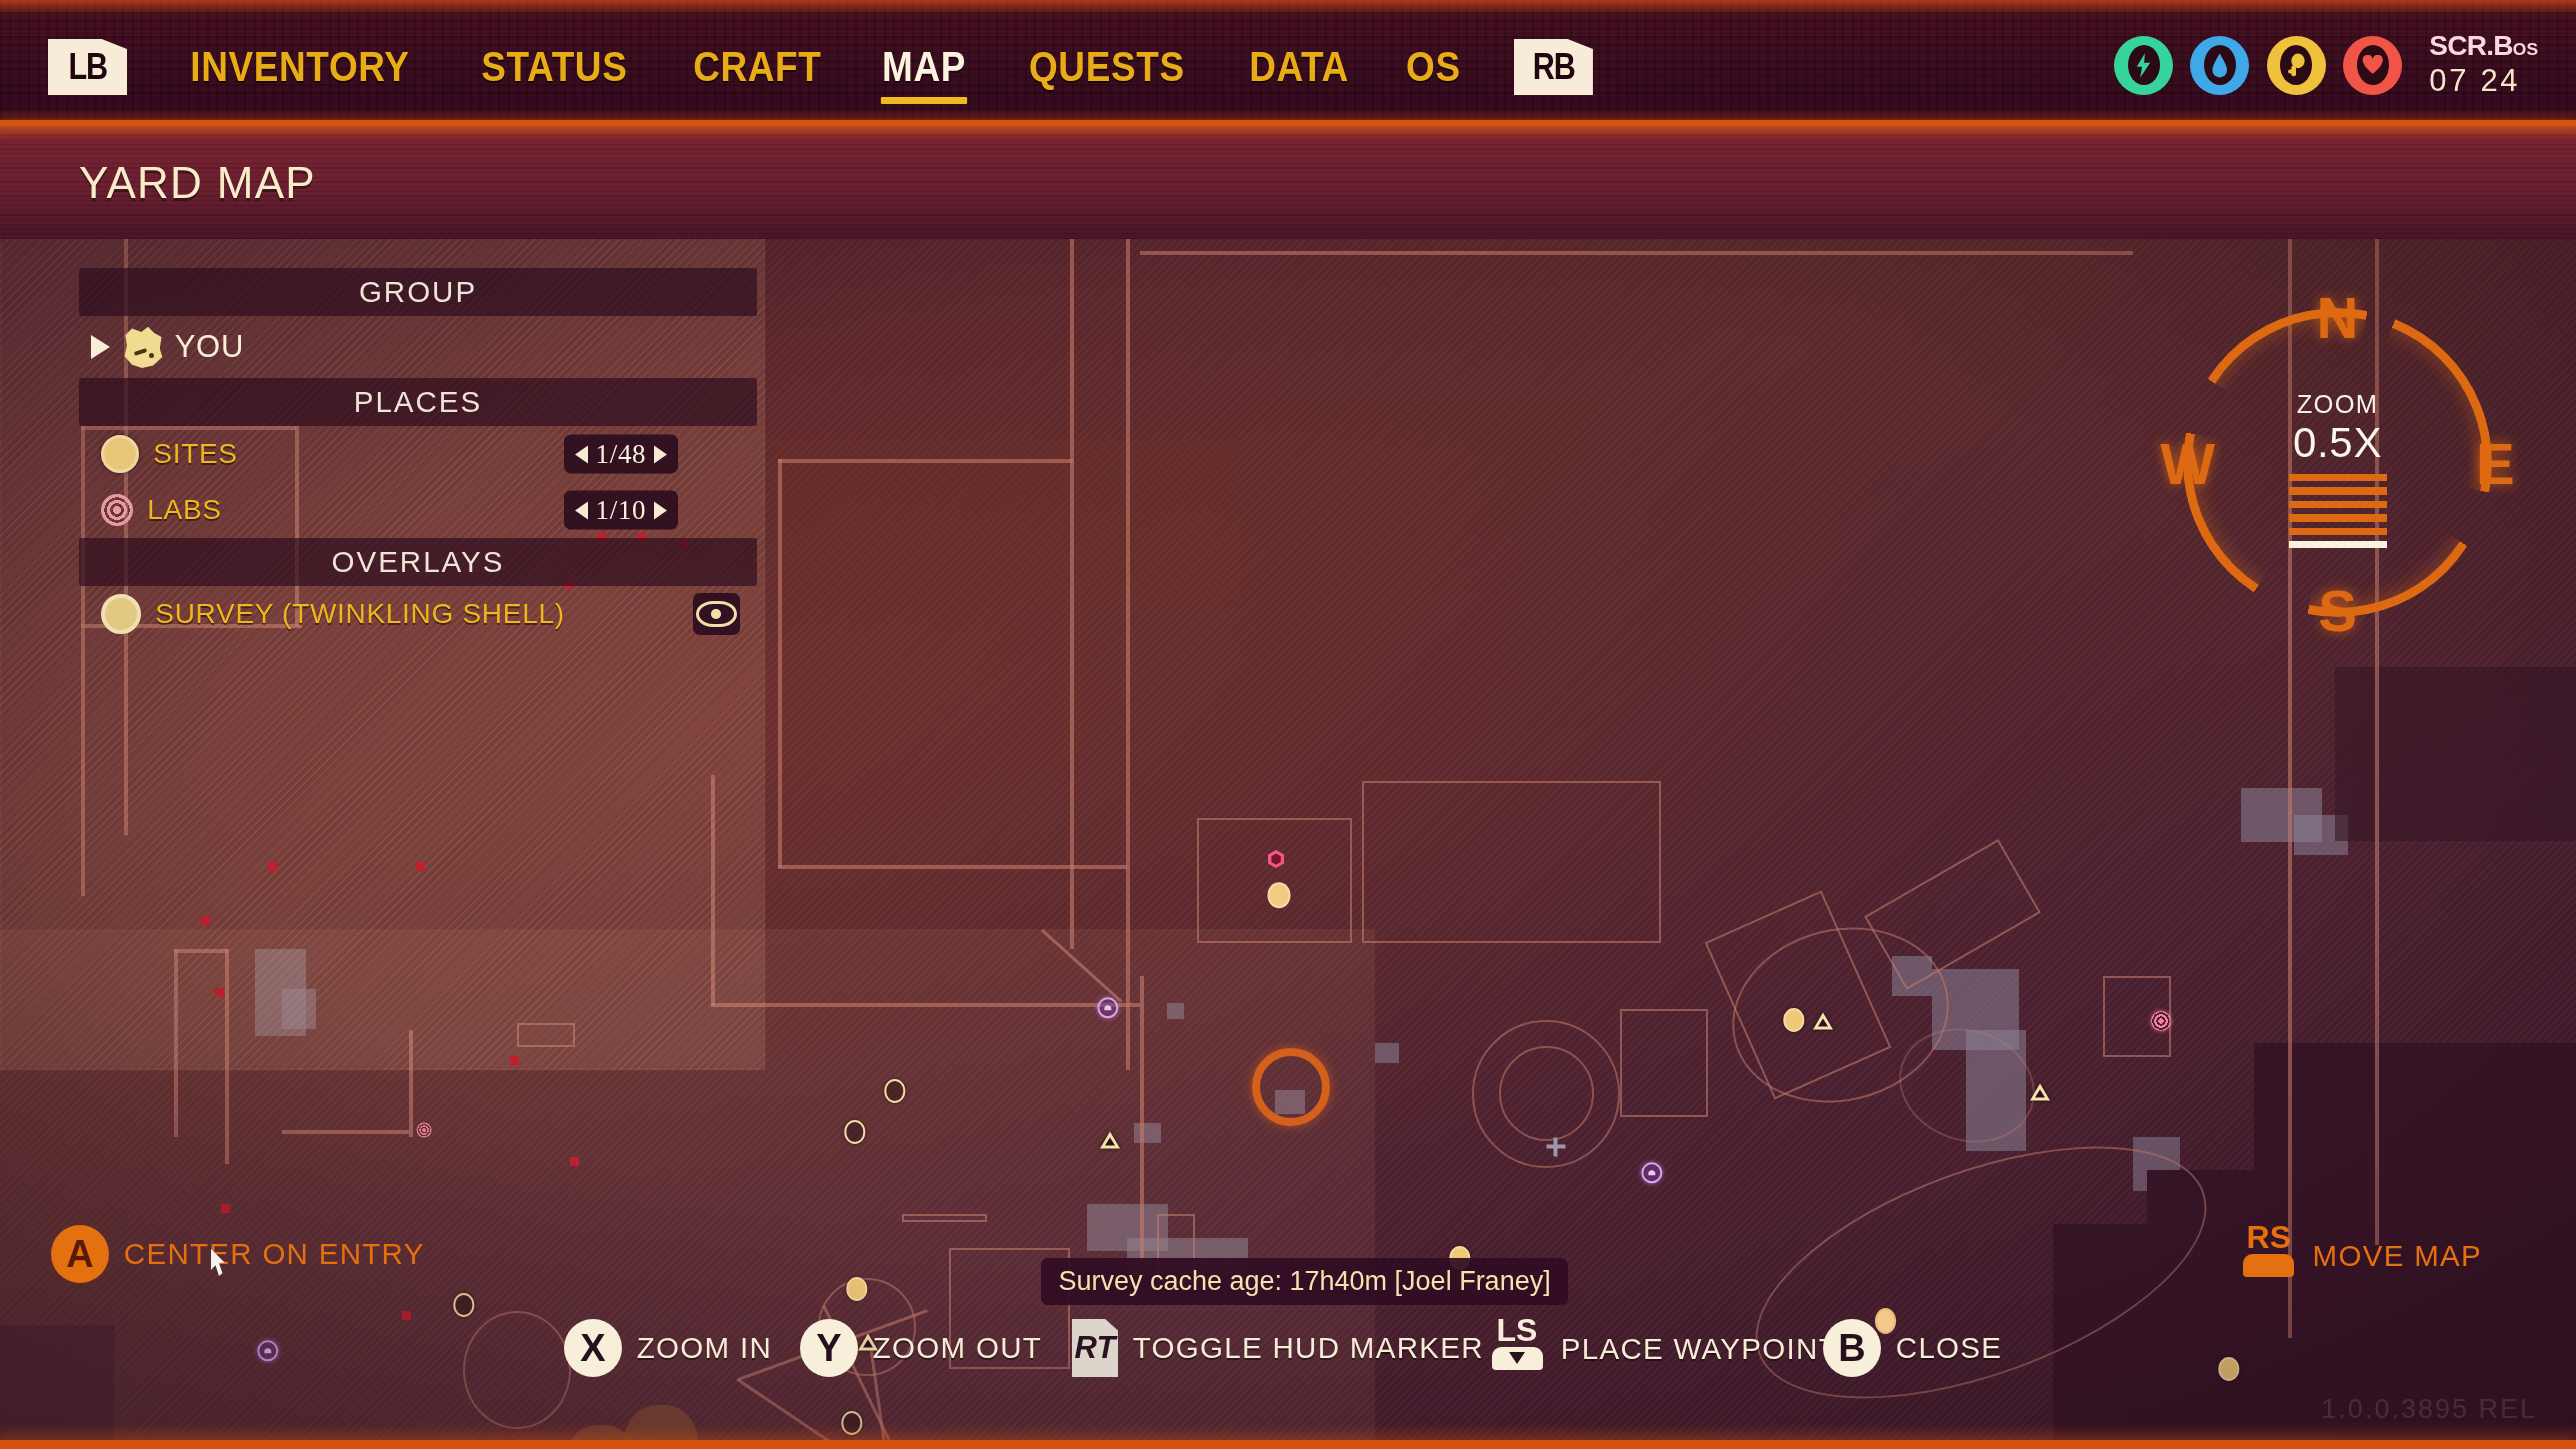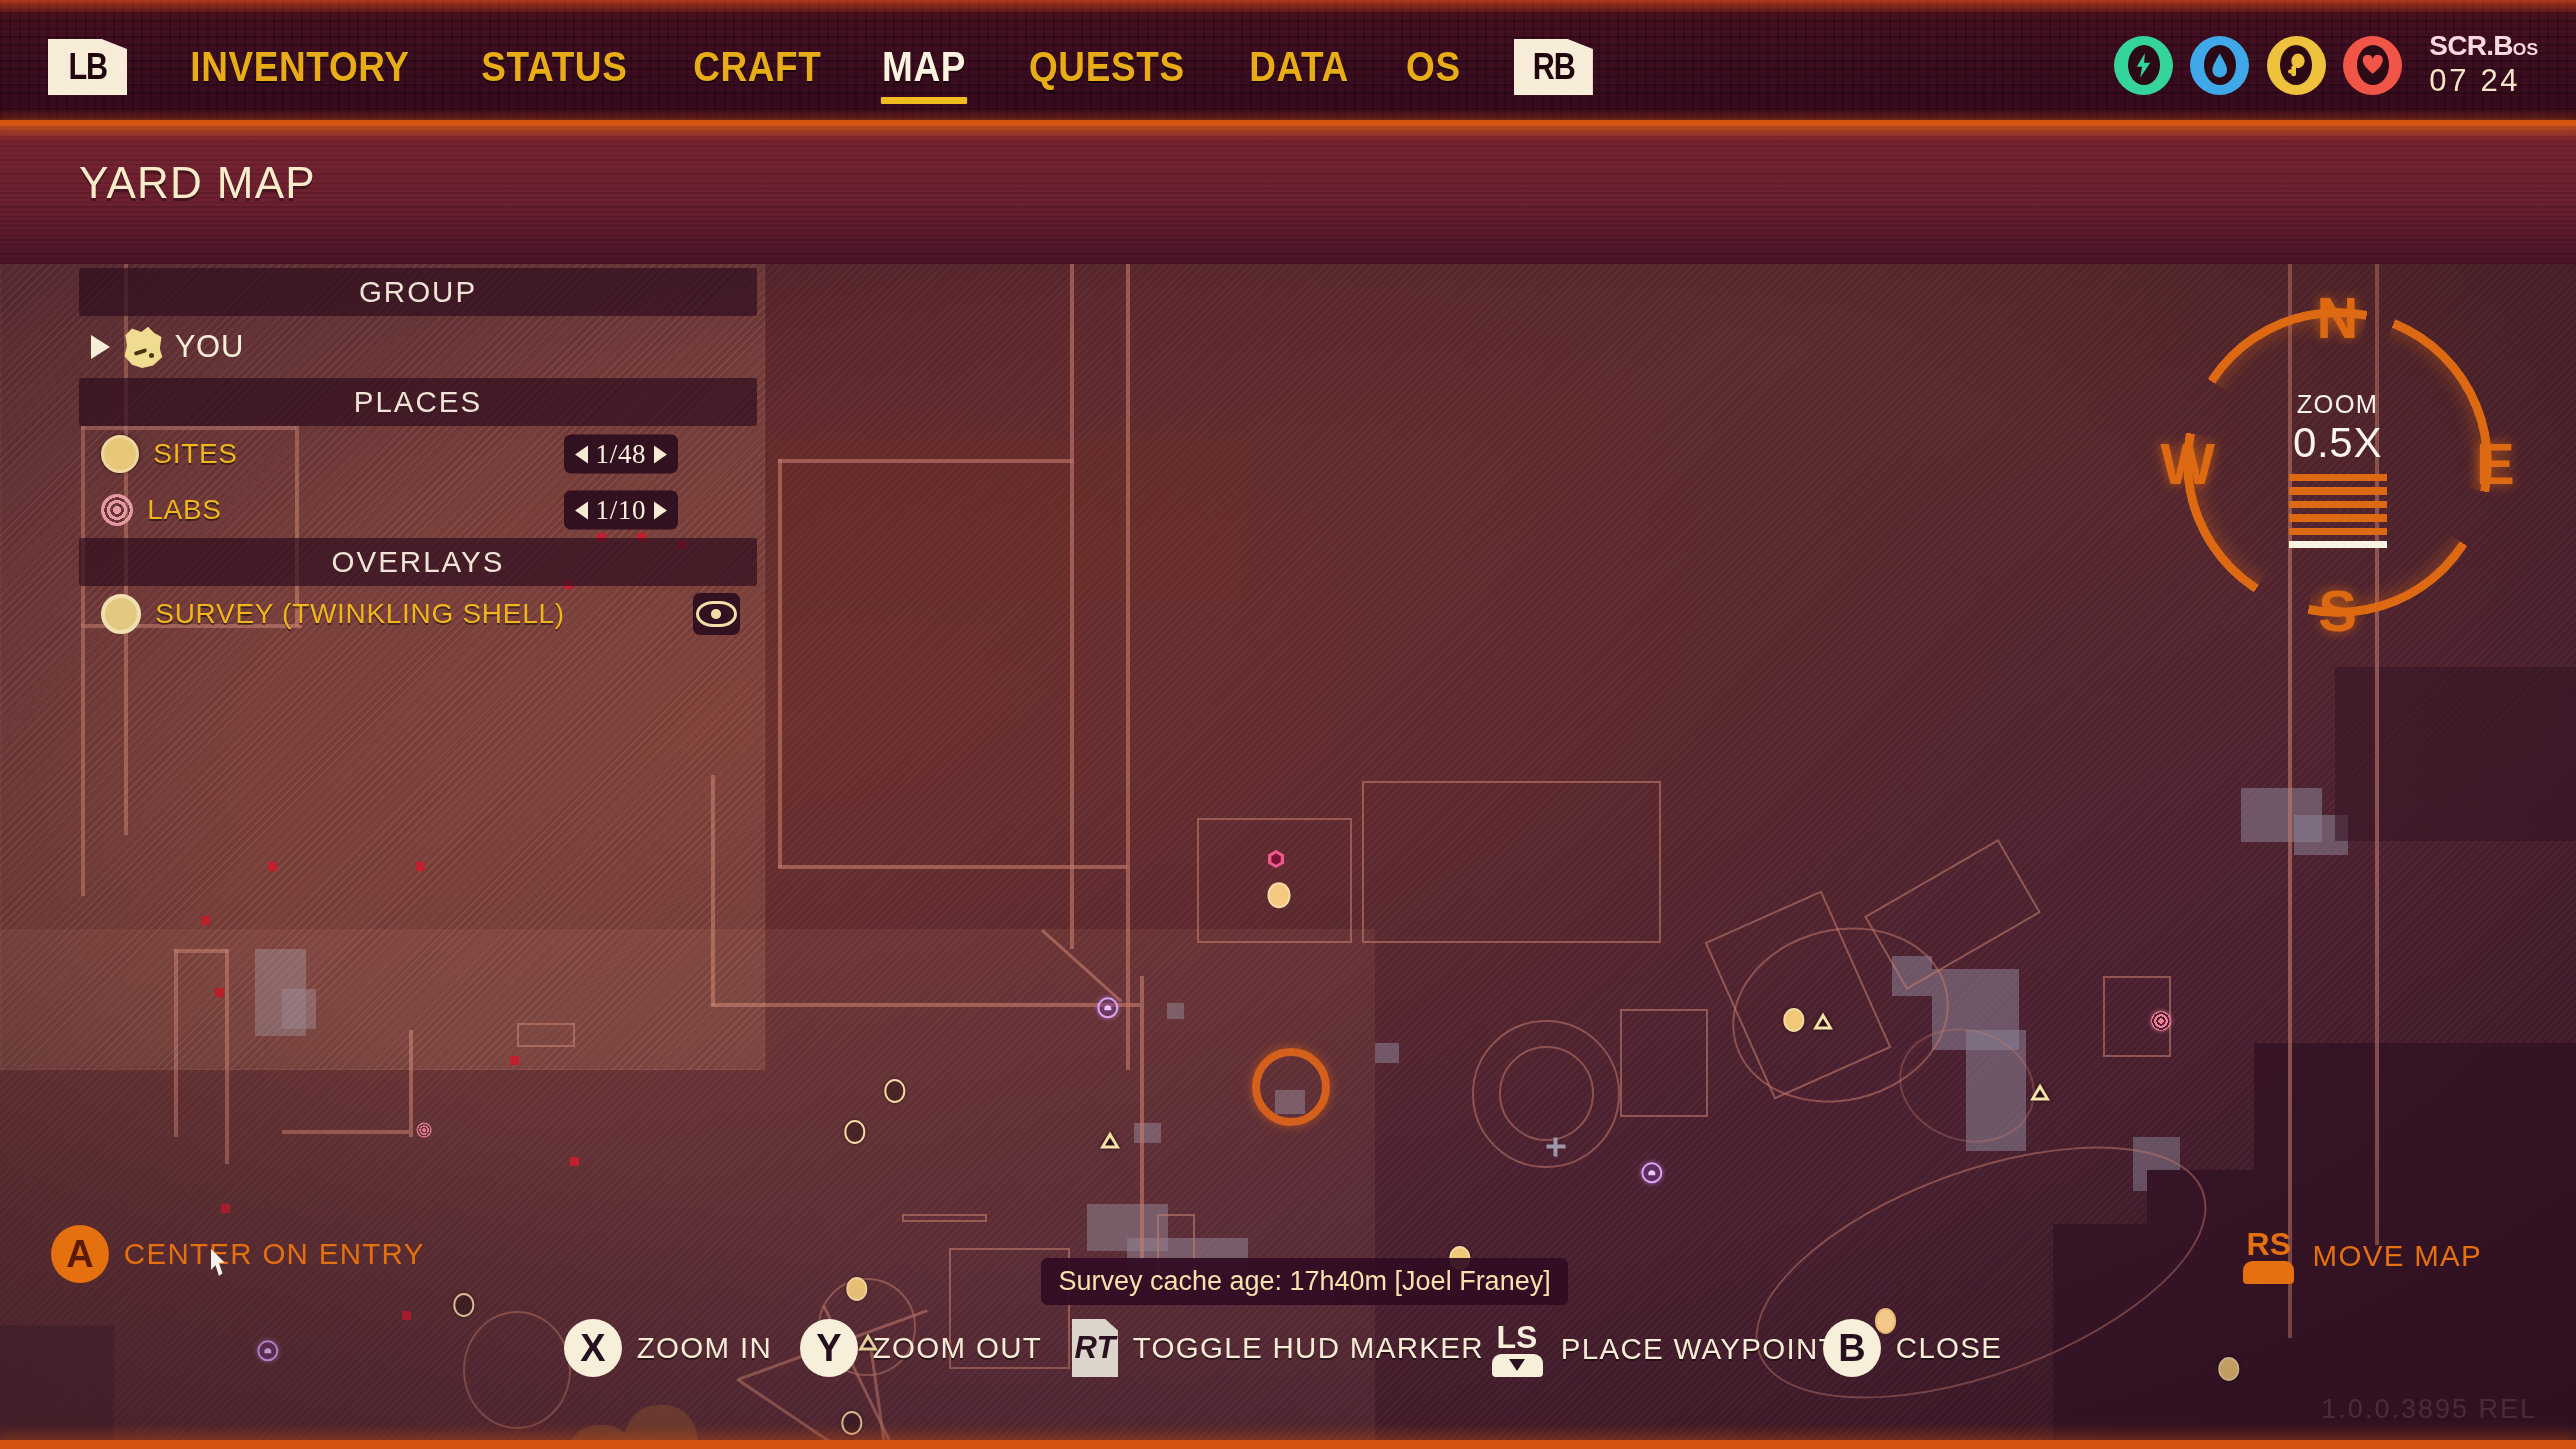--- a/index.html
+++ b/index.html
@@ -108,21 +108,21 @@
   .vital .inner{width:32px;height:40px;border-radius:50%;background:#2b0a16;
     display:flex;align-items:center;justify-content:center;}
   .v-energy{background:#35d49b;} .v-water{background:#3fa8e8;}
   .v-food{background:#eec23c;}  .v-health{background:#f05548;}
   #os-block{margin-left:27px;text-align:left;}
   #os-line1{font-size:28px;font-weight:700;color:#f9d9df;letter-spacing:-0.7px;line-height:1;}
   #os-line1 .os-sm{font-size:17.4px;letter-spacing:0;}
   #os-line2{font-size:31px;color:#f6e6c8;letter-spacing:2.7px;line-height:1.15;margin-top:2.7px;}
 
   
-  #titlebar{position:absolute;left:0;top:126px;right:0;height:138px;z-index:38;
+  #titlebar{position:absolute;left:0;top:126px;right:0;height:113px;z-index:38;
     background:
       repeating-linear-gradient(0deg, rgba(0,0,0,.14) 0 1.3px, rgba(0,0,0,0) 1.3px 4.7px),
       linear-gradient(180deg,#7a2330 0%,#6b2030 55%,#4a1428 100%);}
   #titlebar .tglow{position:absolute;left:0;right:0;top:-2.7px;height:17.4px;
     background:linear-gradient(180deg,rgba(255,120,30,.45),rgba(255,120,30,0));}
   #page-title{position:absolute;left:79px;top:32px;font-size:44px;color:#f9eccb;
     letter-spacing:1.3px;text-shadow:0 2.7px 0 rgba(0,0,0,.35);}
 
   
   #sidepanel{position:absolute;left:79px;top:268px;width:678px;z-index:30;}
@@ -195,21 +195,21 @@
   .btn-circle{width:58px;height:58px;border-radius:50%;display:flex;align-items:center;
     justify-content:center;font-size:38px;font-weight:700;margin-right:14.8px;flex:none;}
   .btn-cream{background:#f8efdb;color:#261020;}
   .btn-orange{background:#e4700f;color:#5a1a08;}
   .btn-trig{width:46px;height:58px;background:#dcd5cb;margin-right:14.8px;flex:none;
     clip-path:polygon(0 0, 72% 0, 100% 20%, 100% 100%, 0 100%);
     display:flex;align-items:center;justify-content:center;
     font-size:31px;font-weight:700;color:#2a1220;font-style:italic;}
   .btn-stick{width:58px;height:67px;margin-right:14.8px;flex:none;position:relative;
     display:flex;flex-direction:column;align-items:center;justify-content:flex-start;}
-  .btn-stick .t{font-size:32px;font-weight:700;color:#f8efdb;line-height:.95;margin-top:7px;}
+  .btn-stick .t{font-size:32px;font-weight:700;color:#f8efdb;line-height:.95;}
   .btn-stick .base{width:51px;height:23px;background:#f8efdb;border-radius:9.4px 9.4px 4px 4px;margin-top:1.3px;
     display:flex;align-items:center;justify-content:center;}
   .btn-stick .base i{width:0;height:0;border-left:8.7px solid transparent;border-right:8.7px solid transparent;
     border-top:12px solid #2a1220;}
   .btn-stick.orange .t{color:#e4700f;} .btn-stick.orange .base{background:#e4700f;}
   .prompt .ptxt{font-size:29.5px;letter-spacing:1.3px;color:#f7ecd6;
     text-shadow:0 2px 0 rgba(0,0,0,.45);white-space:nowrap;}
   .prompt.accent .ptxt{color:#e4700f;text-shadow:none;}
 
   #p-center{left:51px;top:1225px;}

